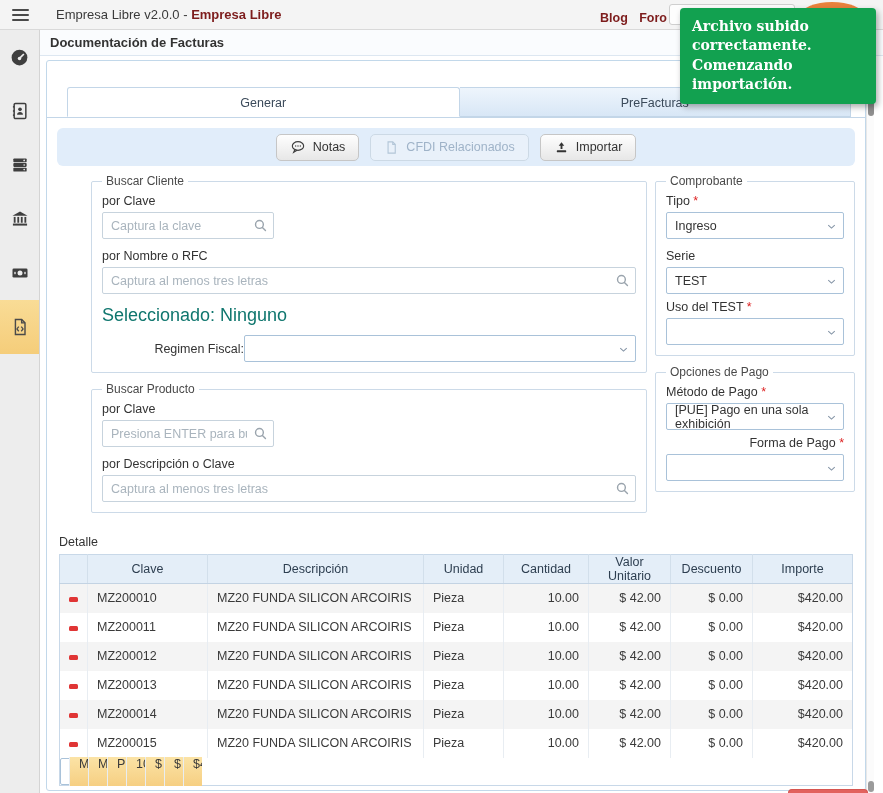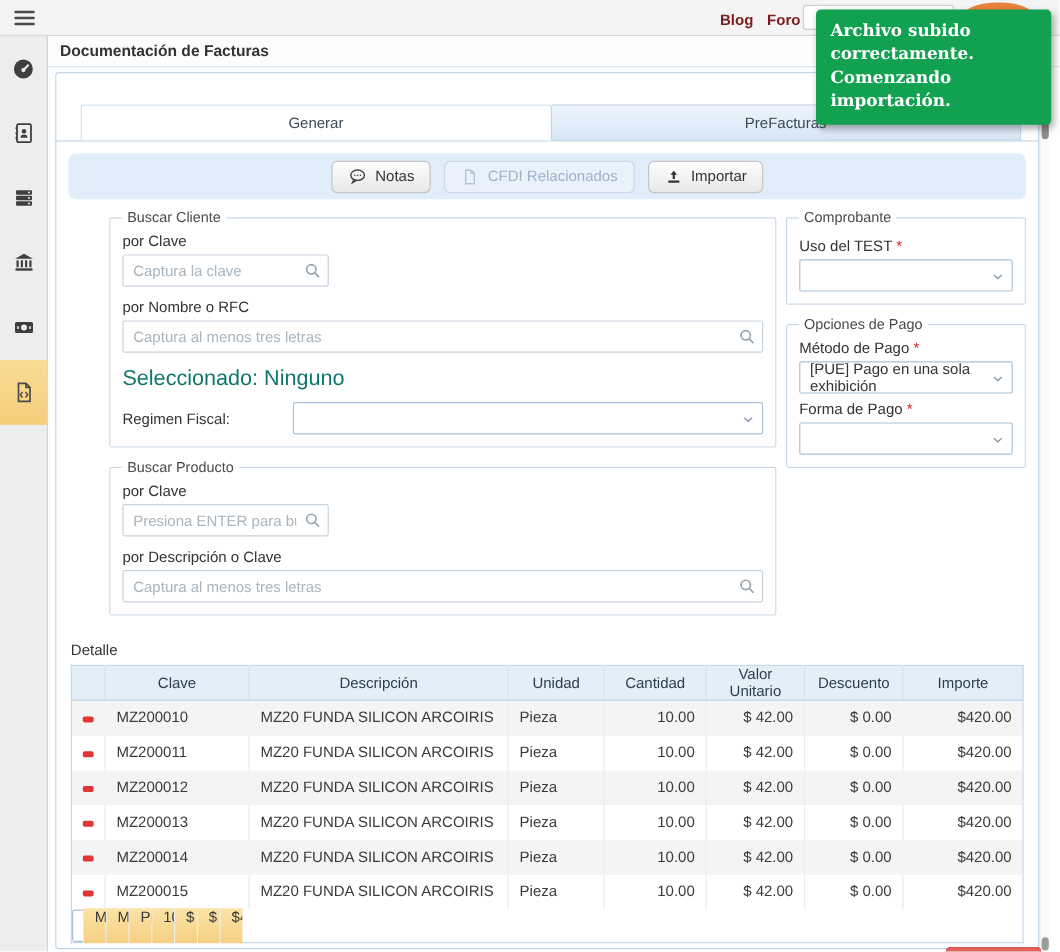--- a/index.html
+++ b/index.html
@@ -67,21 +67,21 @@
   .req { color:#dd2222; }
   .inwrap { position:relative; }
   .inwrap input { width:100%; height:27px; border:1px solid #c7d3dd; border-radius:2px;
     padding:0 26px 0 8px; font-size:12.5px; color:#333; font-family:inherit; background:#fff; }
   .inwrap input::placeholder { color:#a9b4bd; }
   .sicon { position:absolute; right:5px; top:5px; pointer-events:none; }
   .sel { height:27px; border:1px solid #a9c2d9; border-radius:2px; background:#fff; display:flex;
     align-items:center; padding:0 24px 0 8px; font-size:12.5px; color:#333; position:relative; cursor:pointer; }
   .sel .chev { position:absolute; right:5px; top:7px; }
   .selected-line { font-size:18px; color:#0f766e; margin:11px 0 9px; }
-  .regimen-row { display:flex; align-items:center; }
+  .regimen-row { display:flex; align-items:center;text-align:right; }
   .regimen-row .lbl { width:142px; margin:0; }
   .regimen-row .sel { flex:1; }
 
   
   .detalle-label { margin:13px 12px 5px; font-size:12.5px; color:#333; }
   table.dt { width:calc(100% - 24px); margin:0 12px; border-collapse:collapse; table-layout:fixed;
     border:1px solid #c8d8e8; font-size:12.5px; }
   .dt th { background:#e4eef8; color:#2d3e50; font-weight:normal; height:28px;
     border-bottom:1px solid #c3d3e3; border-right:1px solid #d2dfeb; padding:0 6px; }
   .dt th:last-child { border-right:none; }
@@ -117,20 +117,21 @@
 </style>
 </head>
 <body>
 
 <div class="topbar">
   <div class="hamburger">
       <span></span>
       <span></span>
       <span></span>
     </div>
+  <div class="app-title"><span>Empresa Libre v2.0.0 - </span><b>Empresa Libre</b></div>
 </div>
 <div class="nav-links">
   <span>Blog</span>
   <span>Foro</span>
   <span>Documentación</span>
 </div>
 <input class="tb-search" style="">
 <button class="badge">100000</button>
 <div class="toast">Archivo subido correctamente. Comenzando importación.</div>
 
@@ -287,20 +288,40 @@
                   </svg>
               </span>
             </div>
           </div>
         </fieldset>
       </div>
 
       <div class="col-right">
         <fieldset>
           <legend>Comprobante</legend>
+          <div class="frow">
+            <div class="fgroup" style="flex:1;">
+              <span class="lbl"><span>Tipo</span> <span class="req">*</span></span>
+              <div class="sel">
+                <span>Ingreso</span>
+                <svg class="chev" width="13" height="13" viewBox="0 0 24 24">
+                    <path d="M6 9.5 L12 15 L18 9.5" fill="none" stroke="#8494a6" stroke-width="2"></path>
+                  </svg>
+              </div>
+            </div>
+            <div class="fgroup" style="flex:1;">
+              <span class="lbl">Serie</span>
+              <div class="sel">
+                <span>TEST</span>
+                <svg class="chev" width="13" height="13" viewBox="0 0 24 24">
+                    <path d="M6 9.5 L12 15 L18 9.5" fill="none" stroke="#8494a6" stroke-width="2"></path>
+                  </svg>
+              </div>
+            </div>
+          </div>
           <div class="fgroup" style="margin-top:4px;">
             <span class="lbl"><span>Uso del TEST</span> <span class="req">*</span></span>
             <div class="sel">
               <span></span>
               <svg class="chev" width="13" height="13" viewBox="0 0 24 24">
                   <path d="M6 9.5 L12 15 L18 9.5" fill="none" stroke="#8494a6" stroke-width="2"></path>
                 </svg>
             </div>
           </div>
         </fieldset>
@@ -309,21 +330,21 @@
           <legend>Opciones de Pago</legend>
           <div class="fgroup">
             <span class="lbl"><span>Método de Pago</span> <span class="req">*</span></span>
             <div class="sel">
               <span>[PUE] Pago en una sola exhibición</span>
               <svg class="chev" width="13" height="13" viewBox="0 0 24 24">
                   <path d="M6 9.5 L12 15 L18 9.5" fill="none" stroke="#8494a6" stroke-width="2"></path>
                 </svg>
             </div>
           </div>
-          <div class="fgroup" style="margin-top:4px;">
+          <div class="fgroup" style="margin-top:4px;text-align:right;">
             <span class="lbl"><span>Forma de Pago</span> <span class="req">*</span></span>
             <div class="sel">
               <span></span>
               <svg class="chev" width="13" height="13" viewBox="0 0 24 24">
                   <path d="M6 9.5 L12 15 L18 9.5" fill="none" stroke="#8494a6" stroke-width="2"></path>
                 </svg>
             </div>
           </div>
         </fieldset>
       </div>

